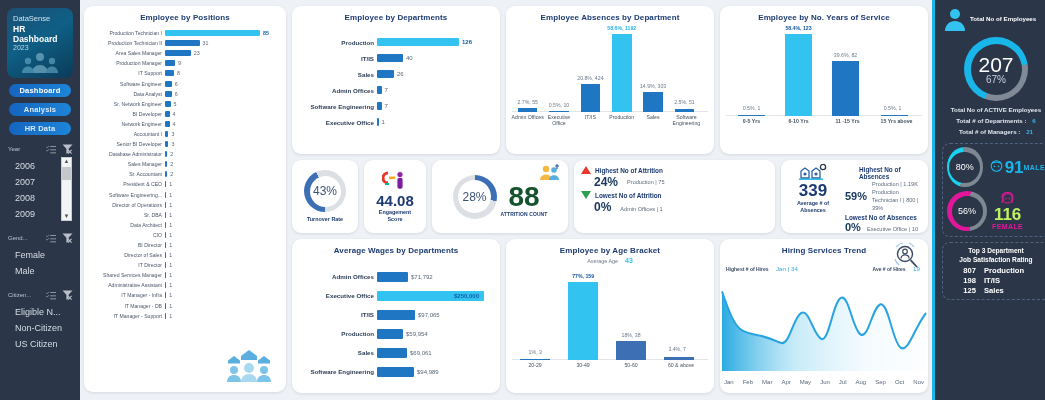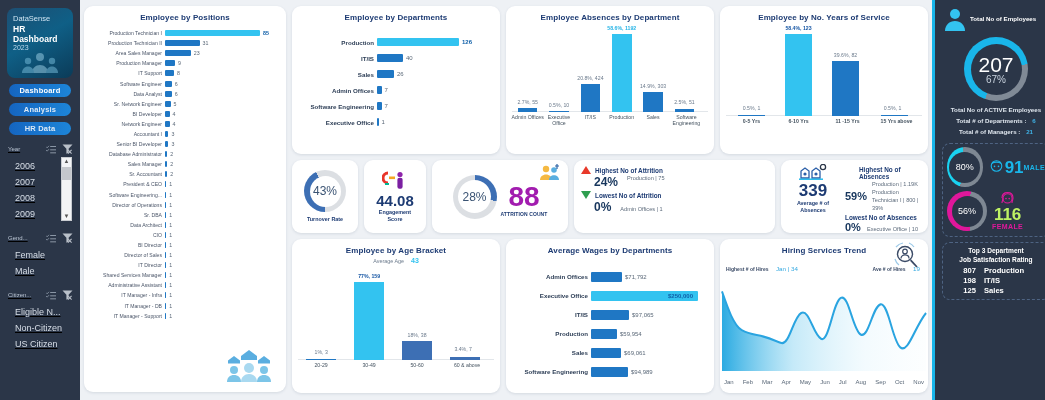--- a/index.html
+++ b/index.html
@@ -28,21 +28,21 @@
 
   .nav-btn {
     margin: 6px auto 0; width: 62px; height: 13px; border-radius: 7px;
     background: linear-gradient(90deg,#1565c0,#1d85d8);
     color: #dce9f6; font-size: 7.5px; font-weight: bold;
     display: flex; align-items: center; justify-content: center; letter-spacing: .2px;
     cursor: pointer;
   }
   .nav-btn.sel { color: #ffffff; }
 
-  .slicer { margin-top: 9px; padding: 0 5px; text-decoration: underline; }
+  .slicer { margin-top: 9px; padding: 0 5px; }
   .slicer-head { display: flex; align-items: center; justify-content: space-between; padding: 0 2px 2px 3px; }
   .slicer-title { font-size: 6px; color: #b9c4d2; }
   .sl-icons { display: flex; gap: 6px; align-items: center; }
   .sl-ico { opacity: .75; }
   .slicer-body { position: relative; padding: 2px 0 0 4px; }
   .slicer-item { font-size: 9px; color: #d6dde6; line-height: 16px; padding-left: 6px; cursor: pointer; }
   .scrollbar {
     position: absolute; right: 3px; top: 1px; width: 11px; height: 64px;
     background: #f3f4f6; border: 1px solid #c9ccd1; display: flex;
     flex-direction: column; justify-content: space-between; align-items: center;
@@ -575,38 +575,38 @@
             <div class="kpi-sub">Score</div>
           </div>
 
           <div class="card" style="width:136px;height:73px;display:flex;align-items:center;justify-content:center;gap:4px;position:relative;">
             <div class="donut" style="width:44px;height:44px;background:conic-gradient(from 0deg,#dcdfe3 0 0%, #3d6fb4 0% 28%, #dcdfe3 28% 100%);">
               <span class="hole" style="width:33px;height:33px;">
                 <span class="donut-txt">28%</span>
               </span>
             </div>
             <div style="display:flex;flex-direction:column;align-items:center;">
-              <span style="font-size:28px;font-weight:bold;color:#a21caf;line-height:28px;margin-top:8px;">88</span>
+              <span style="font-size:28px;font-weight:bold;color:#14532d;line-height:28px;margin-top:8px;">88</span>
               <span class="kpi-sub" style="font-size:5px;letter-spacing:.1px;">ATTRITION COUNT</span>
             </div>
             <svg width="24" height="18" viewBox="0 0 24 18" style="position:absolute;right:6px;top:4px;">
               <circle cx="8" cy="5" r="3.2" fill="#f5b942"></circle>
               <path d="M2 16c0-3.4 2.7-5.6 6-5.6s6 2.2 6 5.6z" fill="#f5b942"></path>
               <circle cx="16" cy="6" r="2.8" fill="#5aaee0"></circle>
               <path d="M11 16c0-3 2.2-4.8 5-4.8s5 1.8 5 4.8z" fill="#5aaee0"></path>
               <path d="M19 0v5M17 2h4" stroke="#2d62a3" stroke-width="1.2"></path>
             </svg>
           </div>
 
           <div class="card" style="width:201px;height:73px;padding:6px 7px;">
             <div style="display:flex;align-items:center;gap:4px;">
               <span class="tri-up"></span>
               <span class="att-h">Highest No of Attrition</span>
             </div>
-            <div style="display:flex;align-items:flex-start;gap:9px;padding-left:13px;margin-top:1px;">
+            <div style="display:flex;align-items:center;gap:9px;padding-left:13px;margin-top:1px;">
               <span class="att-pct">24%</span>
               <span class="att-d">Production |  75</span>
             </div>
             <div style="display:flex;align-items:center;gap:4px;margin-top:2px;">
               <span class="tri-dn"></span>
               <span class="att-h">Lowest No of Attrition</span>
             </div>
             <div style="display:flex;align-items:baseline;gap:9px;padding-left:13px;margin-top:1px;">
               <span class="att-pct">0%</span>
               <span class="att-d">Admin Offices |  1</span>
@@ -639,20 +639,68 @@
               <div class="att-h" style="margin-top:2px;">Lowest No of Absences</div>
               <div style="display:flex;align-items:baseline;gap:6px;">
                 <span class="att-pct" style="font-size:11px;">0%</span>
                 <span class="att-d">Executive Office | 10</span>
               </div>
             </div>
           </div>
         </div>
 
         <div class="row" style="margin-top:6px;">
+
+          <div class="card" style="width:208px;height:154px;">
+            <div class="card-title">Average Wages by Departments</div>
+            <div style="padding:12px 6px 0 3px;">
+              <div class="hbar-row" style="height:19px">
+                  <span class="hbar-label" style="font-size:6.2px;font-weight:bold;color:#2d3e56;flex:0 0 82px">Admin Offices</span>
+                  <span class="hbar-track">
+                    <i class="hbar" style="width:31px;height:10px"></i>
+                    <span class="hbar-val" style="font-size:6px">$71,792</span>
+                  </span>
+                </div>
+              <div class="hbar-row" style="height:19px">
+                  <span class="hbar-label" style="font-size:6.2px;font-weight:bold;color:#2d3e56;flex:0 0 82px">Executive Office</span>
+                  <span class="hbar-track">
+                    <i class="hbar hl" style="width:107px;height:10px"></i>
+                    <span class="hbar-val hl" style="font-size:6px;margin-left:-33px">$250,000</span>
+                  </span>
+                </div>
+              <div class="hbar-row" style="height:19px">
+                  <span class="hbar-label" style="font-size:6.2px;font-weight:bold;color:#2d3e56;flex:0 0 82px">IT/IS</span>
+                  <span class="hbar-track">
+                    <i class="hbar" style="width:38px;height:10px"></i>
+                    <span class="hbar-val" style="font-size:6px">$97,065</span>
+                  </span>
+                </div>
+              <div class="hbar-row" style="height:19px">
+                  <span class="hbar-label" style="font-size:6.2px;font-weight:bold;color:#2d3e56;flex:0 0 82px">Production</span>
+                  <span class="hbar-track">
+                    <i class="hbar" style="width:26px;height:10px"></i>
+                    <span class="hbar-val" style="font-size:6px">$59,954</span>
+                  </span>
+                </div>
+              <div class="hbar-row" style="height:19px">
+                  <span class="hbar-label" style="font-size:6.2px;font-weight:bold;color:#2d3e56;flex:0 0 82px">Sales</span>
+                  <span class="hbar-track">
+                    <i class="hbar" style="width:30px;height:10px"></i>
+                    <span class="hbar-val" style="font-size:6px">$69,061</span>
+                  </span>
+                </div>
+              <div class="hbar-row" style="height:19px">
+                  <span class="hbar-label" style="font-size:6.2px;font-weight:bold;color:#2d3e56;flex:0 0 82px">Software Engineering</span>
+                  <span class="hbar-track">
+                    <i class="hbar" style="width:37px;height:10px"></i>
+                    <span class="hbar-val" style="font-size:6px">$94,989</span>
+                  </span>
+                </div>
+            </div>
+          </div>
 
           <div class="card" style="width:208px;height:154px;">
             <div class="card-title">Employee by Age Bracket</div>
             <div style="display:flex;justify-content:center;gap:7px;align-items:center;margin-top:2px;">
               <span style="font-size:5.4px;color:#6b7a8c;">Average Age</span>
               <span style="font-size:7px;color:#33c3f0;font-weight:bold;">43</span>
             </div>
             <div class="vbar-area" style="height:118px;">
               <div class="vbar-axis" style="bottom:22px;"></div>
               <div style="position:absolute;left:8px;right:8px;bottom:22px;height:78px;">
@@ -664,68 +712,20 @@
                 <span class="vbar-lab" style="left:48%;width:26%;bottom:22px;">18%, 38</span>
                 <i class="vbar" style="left:78%;width:16%;height:3.4px;background:#3d6fb4;"></i>
                 <span class="vbar-lab" style="left:72%;width:26%;bottom:8px;">3.4%, 7</span>
               </div>
               <div style="position:absolute;left:8px;right:8px;bottom:10px;height:10px;">
                 <span class="vbar-x" style="left:0%;width:22%;">20-29</span>
                 <span class="vbar-x" style="left:25%;width:22%;">30-49</span>
                 <span class="vbar-x" style="left:50%;width:22%;">50-60</span>
                 <span class="vbar-x" style="left:74%;width:26%;">60 &amp; above</span>
               </div>
-            </div>
-          </div>
-
-          <div class="card" style="width:208px;height:154px;">
-            <div class="card-title">Average Wages by Departments</div>
-            <div style="padding:12px 6px 0 3px;">
-              <div class="hbar-row" style="height:19px">
-                  <span class="hbar-label" style="font-size:6.2px;font-weight:bold;color:#2d3e56;flex:0 0 82px">Admin Offices</span>
-                  <span class="hbar-track">
-                    <i class="hbar" style="width:31px;height:10px"></i>
-                    <span class="hbar-val" style="font-size:6px">$71,792</span>
-                  </span>
-                </div>
-              <div class="hbar-row" style="height:19px">
-                  <span class="hbar-label" style="font-size:6.2px;font-weight:bold;color:#2d3e56;flex:0 0 82px">Executive Office</span>
-                  <span class="hbar-track">
-                    <i class="hbar hl" style="width:107px;height:10px"></i>
-                    <span class="hbar-val hl" style="font-size:6px;margin-left:-33px">$250,000</span>
-                  </span>
-                </div>
-              <div class="hbar-row" style="height:19px">
-                  <span class="hbar-label" style="font-size:6.2px;font-weight:bold;color:#2d3e56;flex:0 0 82px">IT/IS</span>
-                  <span class="hbar-track">
-                    <i class="hbar" style="width:38px;height:10px"></i>
-                    <span class="hbar-val" style="font-size:6px">$97,065</span>
-                  </span>
-                </div>
-              <div class="hbar-row" style="height:19px">
-                  <span class="hbar-label" style="font-size:6.2px;font-weight:bold;color:#2d3e56;flex:0 0 82px">Production</span>
-                  <span class="hbar-track">
-                    <i class="hbar" style="width:26px;height:10px"></i>
-                    <span class="hbar-val" style="font-size:6px">$59,954</span>
-                  </span>
-                </div>
-              <div class="hbar-row" style="height:19px">
-                  <span class="hbar-label" style="font-size:6.2px;font-weight:bold;color:#2d3e56;flex:0 0 82px">Sales</span>
-                  <span class="hbar-track">
-                    <i class="hbar" style="width:30px;height:10px"></i>
-                    <span class="hbar-val" style="font-size:6px">$69,061</span>
-                  </span>
-                </div>
-              <div class="hbar-row" style="height:19px">
-                  <span class="hbar-label" style="font-size:6.2px;font-weight:bold;color:#2d3e56;flex:0 0 82px">Software Engineering</span>
-                  <span class="hbar-track">
-                    <i class="hbar" style="width:37px;height:10px"></i>
-                    <span class="hbar-val" style="font-size:6px">$94,989</span>
-                  </span>
-                </div>
             </div>
           </div>
 
           <div class="card" style="flex:1;height:154px;position:relative;">
             <div class="card-title">Hiring Services Trend</div>
             <svg width="30" height="28" viewBox="0 0 30 28" style="position:absolute;right:6px;top:3px;">
               <circle cx="13" cy="12" r="7.5" fill="none" stroke="#3a4a66" stroke-width="1.4"></circle>
               <circle cx="13" cy="9.5" r="2.3" fill="none" stroke="#3a4a66" stroke-width="1.2"></circle>
               <path d="M9 16.5c0-2.2 1.8-3.6 4-3.6s4 1.4 4 3.6" fill="none" stroke="#3a4a66" stroke-width="1.2"></path>
               <path d="M18.6 18.2L25 25" stroke="#3a4a66" stroke-width="1.8"></path>

